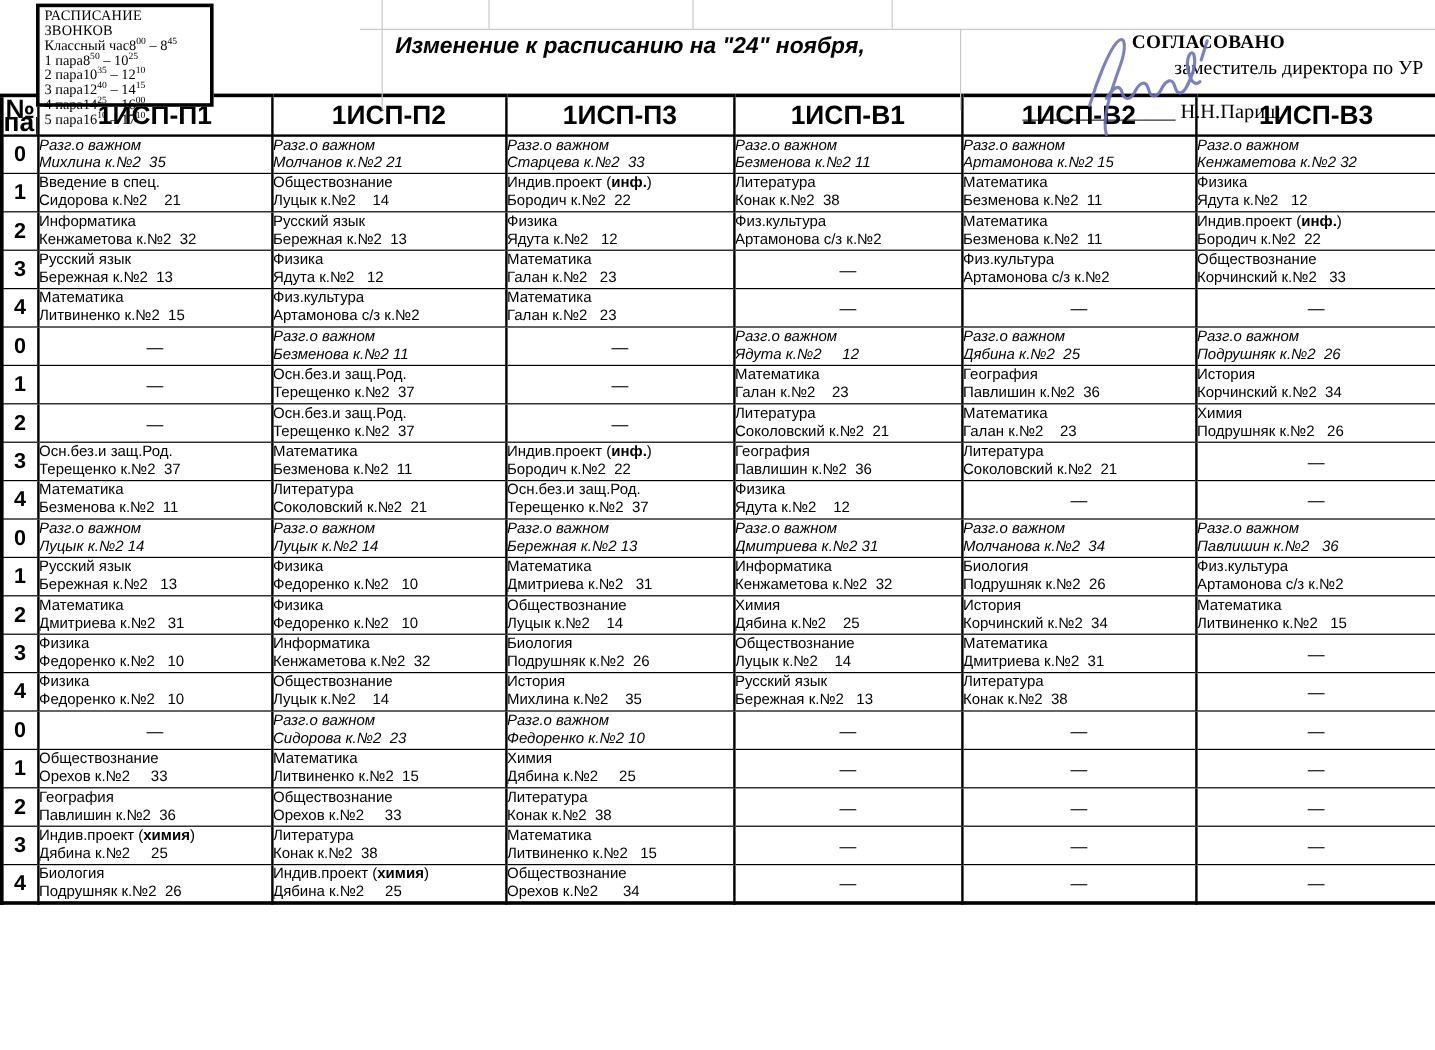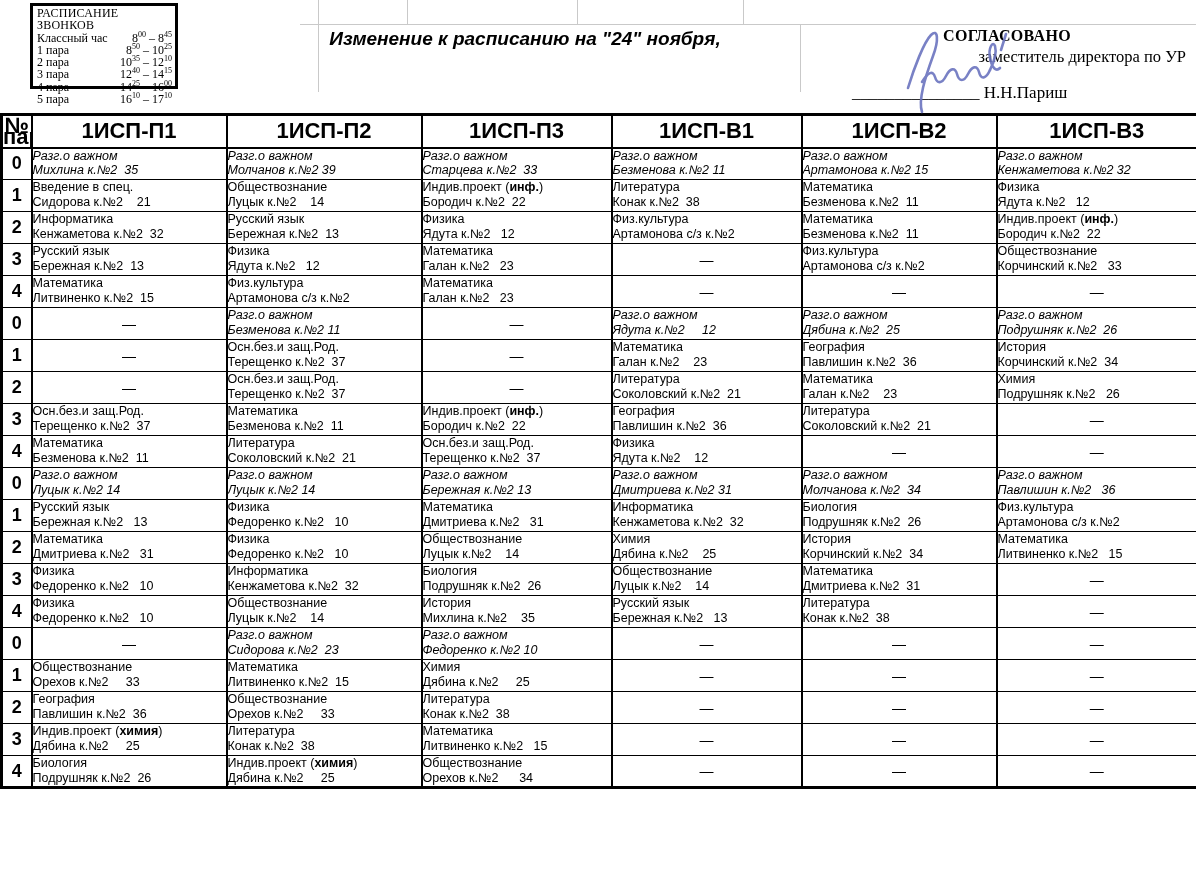--- a/index.html
+++ b/index.html
@@ -1,29 +1,29 @@
 <!DOCTYPE html>
 <html><head>
 <meta charset="utf-8">
 <style>
   html,body{margin:0;padding:0;background:#fff;}
   body{width:1196px;height:875px;overflow:hidden;font-family:"Liberation Sans",sans-serif;color:#000;}
 
   
-  .top{position:relative;height:113px;width:1196px;}
+  .top{position:relative;height:78px;width:1196px;}
   .gline{position:absolute;background:#c9c9c9;}
 
   .bell-box{
     position:absolute;left:30px;top:3px;width:148px;height:86px;
     border:3px solid #000;background:#fff;
     font-family:"Liberation Serif",serif;font-size:12px;line-height:12.3px;
     padding:1px 3px 0 4px;box-sizing:border-box;
   }
   .bell-title{letter-spacing:.2px;}
-  .bell-row{display:flex;justify-content:space-between;}
+  .bell-row{display:flex;}
   .bell-row sup{font-size:8px;line-height:0;}
 
   .doc-title{
     position:absolute;left:305px;top:24px;width:440px;text-align:center;
     font-weight:bold;font-style:italic;font-size:19px;line-height:30px;
   }
 
   .approval{
     position:absolute;left:852px;top:3px;width:340px;
     font-family:"Liberation Serif",serif;
@@ -139,21 +139,21 @@
         <th>1ИСП-П1</th>
         <th>1ИСП-П2</th>
         <th>1ИСП-П3</th>
         <th>1ИСП-В1</th>
         <th>1ИСП-В2</th>
         <th>1ИСП-В3</th>
       </tr>
       <tr class="drow">
         <td class="num-cell">0</td>
         <td class="lesson it"><div class="subj">Разг.о важном</div><div class="tchr">Михлина к.№2  35</div></td>
-        <td class="lesson it"><div class="subj">Разг.о важном</div><div class="tchr">Молчанов к.№2 39</div></td>
+        <td class="lesson it"><div class="subj">Разг.о важном</div><div class="tchr">Молчанов к.№2 21</div></td>
         <td class="lesson it"><div class="subj">Разг.о важном</div><div class="tchr">Старцева к.№2  33</div></td>
         <td class="lesson it"><div class="subj">Разг.о важном</div><div class="tchr">Безменова к.№2 11</div></td>
         <td class="lesson it"><div class="subj">Разг.о важном</div><div class="tchr">Артамонова к.№2 15</div></td>
         <td class="lesson it"><div class="subj">Разг.о важном</div><div class="tchr">Кенжаметова к.№2 32</div></td>
       </tr>
       <tr class="drow">
         <td class="num-cell">1</td>
         <td class="lesson"><div class="subj">Введение в спец.</div><div class="tchr">Сидорова к.№2    21</div></td>
         <td class="lesson"><div class="subj">Обществознание</div><div class="tchr">Луцык к.№2    14</div></td>
         <td class="lesson"><div class="subj">Индив.проект (<b>инф.</b>)</div><div class="tchr">Бородич к.№2  22</div></td>

